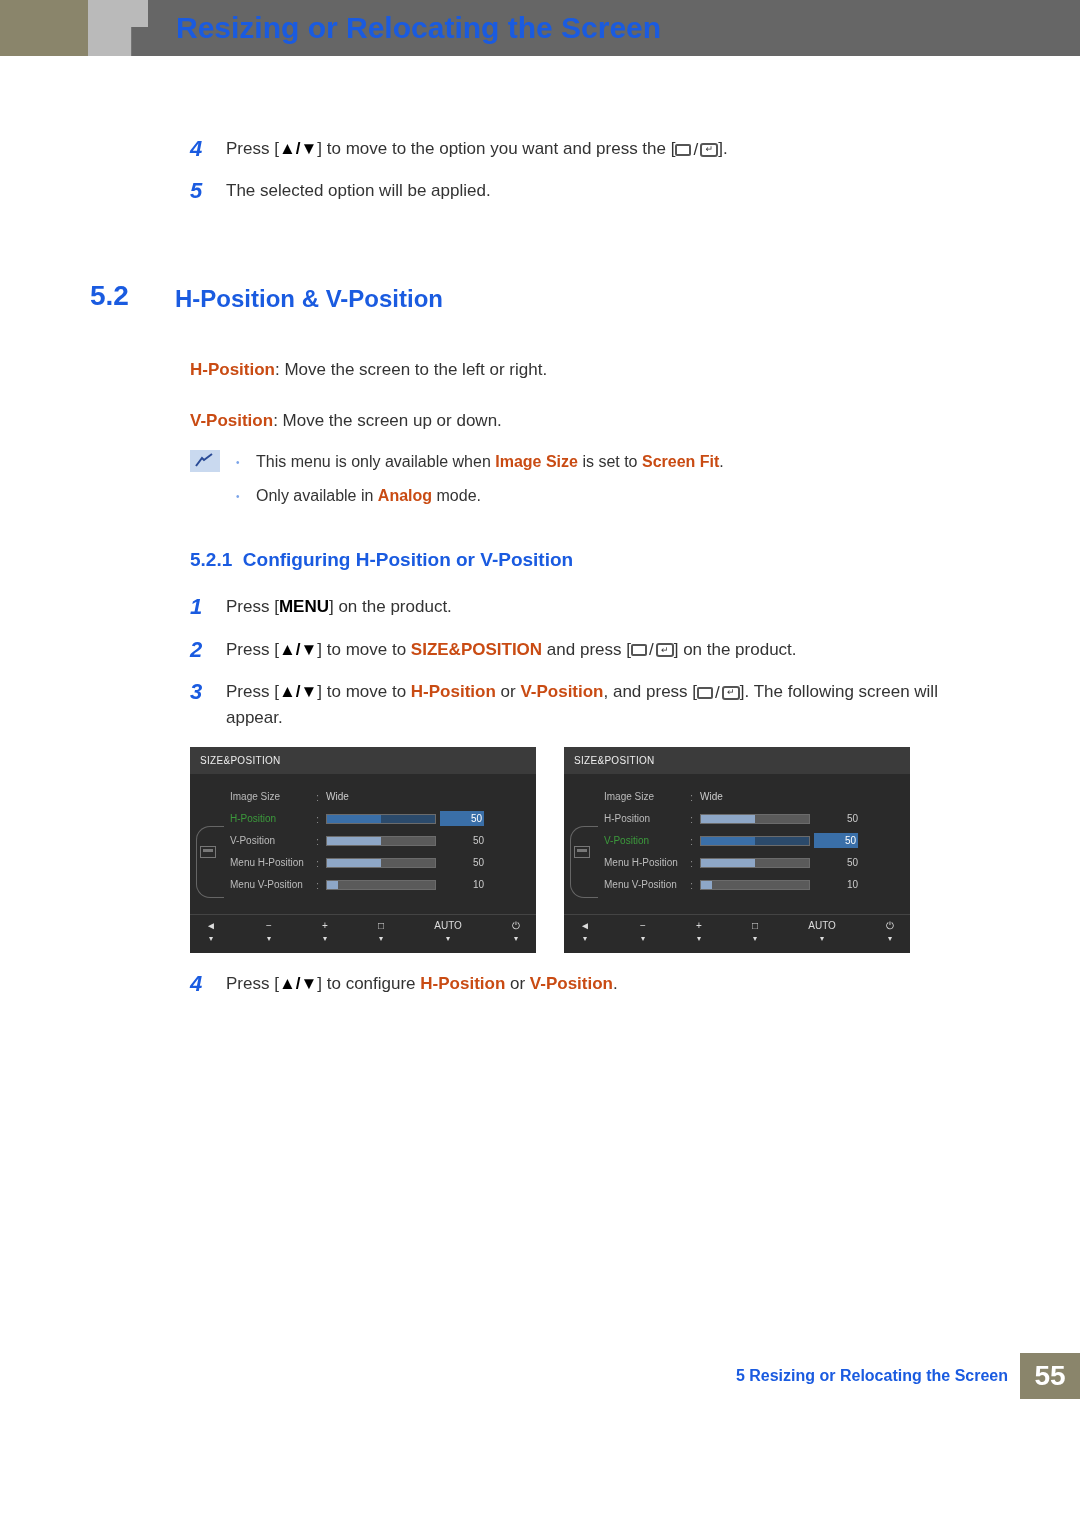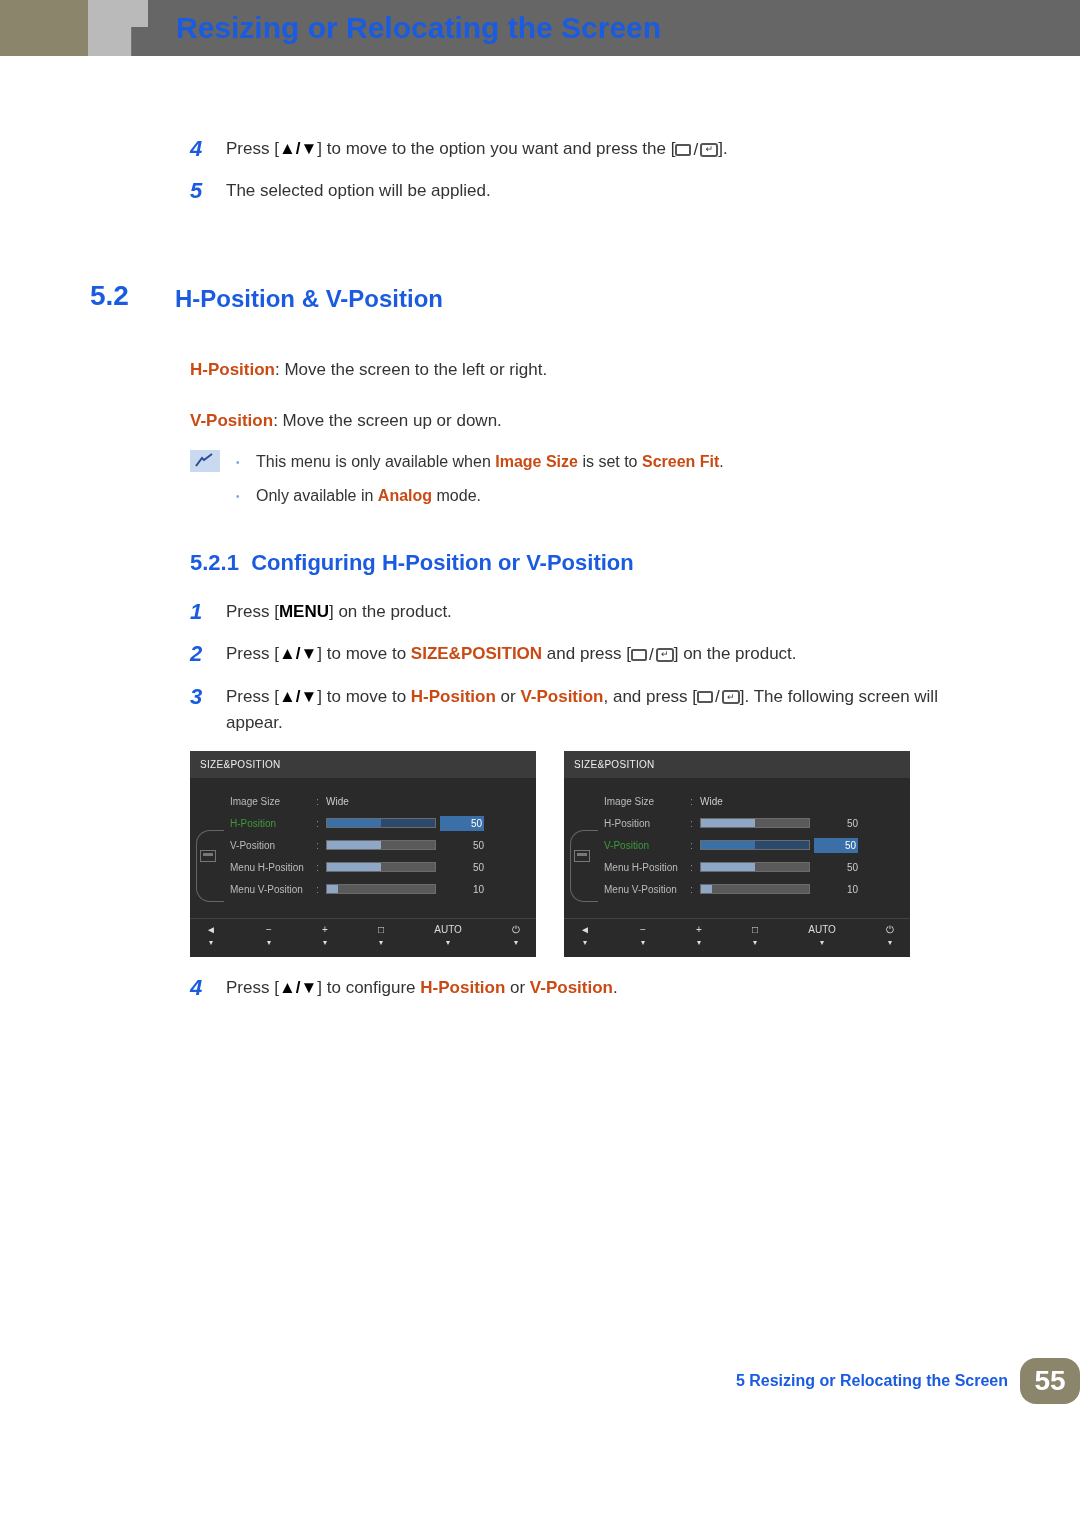--- a/index.html
+++ b/index.html
@@ -20,21 +20,21 @@
   .h2 { display: flex; align-items: flex-end; margin: 70px 0 40px 0; gap: 15px; }
   .h2 .secnum { color: #1a5be0; font-size: 28px; font-weight: bold; width: 70px; }
   .h2 .sectitle { color: #1a5be0; font-size: 24px; font-weight: bold; }
   .indent { margin-left: 100px; }
   .em-red { color: #c94b13; font-weight: bold; }
   .note-row { display: flex; margin-top: 16px; margin-left: 100px; margin-bottom: 16px; }
   .note-row .note-icon { width: 30px; height: 22px; flex-shrink: 0; margin-right: 16px; }
   .note-row ul { list-style: none; }
   .note-row ul li::before { content: "\2022"; color: #7aa3e8; display:inline-block; width: 20px; font-size: 10px; vertical-align: middle; }
   .note-row ul li { margin-bottom: 10px; font-size: 16px; }
-  .h3 { color: #1a5be0; font-size: 22px; font-weight: bold; margin: 28px 0 20px 100px; }
+  .h3 { color: #1a5be0; font-size: 19px; font-weight: bold; margin: 28px 0 20px 100px; }
   .bold { font-weight: bold; color:#000; }
 
   
   .osd-wrap { display: flex; gap: 28px; margin: 14px 0 18px 100px; }
   .osd { width: 346px; background: #2a2a2a; color: #bbb; font-size: 11px; }
   .osd-header { background: #3b3b3b; color: #eee; font-size: 10px; padding: 6px 10px; letter-spacing: 0.3px; }
   .osd-body { padding: 12px 14px 18px 14px; position: relative; }
   .osd-row { display: flex; align-items: center; height: 22px; }
   .osd-row .label { width: 112px; font-size: 10px; padding-left: 26px; }
   .osd-row .colon { width: 10px; color:#888; }
@@ -50,21 +50,21 @@
   .osd-icons { position:absolute; left:10px; top:72px; width:16px; height:12px; border:1px solid #777; }
   .osd-icons::before { content:""; position:absolute; left:2px; top:2px; right:2px; height:3px; background:#777; }
   .osd-foot { display:flex; justify-content:space-between; padding: 6px 16px 8px 16px; border-top: 1px solid #444; }
   .osd-foot .col { display:flex; flex-direction:column; align-items:center; gap:2px; color:#ddd; font-size:8px; }
   .osd-foot .sym { font-size:10px; line-height:1; }
   .osd-arc { position:absolute; left:6px; top:52px; width:28px; height:72px; border:1px solid #666; border-right:none; border-radius: 14px 0 0 14px; }
 
   
   .page-foot { position: relative; margin-top: 300px; display:flex; justify-content:flex-end; align-items:stretch; height:46px; }
   .page-foot .txt { color:#1a5be0; font-weight:bold; font-size:16px; display:flex; align-items:center; padding-right:12px; }
-  .page-foot .pgnum { background:#8a856b; color:#fff; font-weight:bold; font-size:28px; width:60px; display:flex; align-items:center; justify-content:center;border-radius:16px; }
+  .page-foot .pgnum { background:#8a856b; color:#fff; font-weight:bold; font-size:28px; width:60px; display:flex; align-items:center; justify-content:center; }
 </style>
 </head>
 <body>
 
 <div class="top-banner">
   <div class="olive"></div>
   <div class="gray">
     <div class="five-box"></div>
     <h1>Resizing or Relocating the Screen</h1>
   </div>

